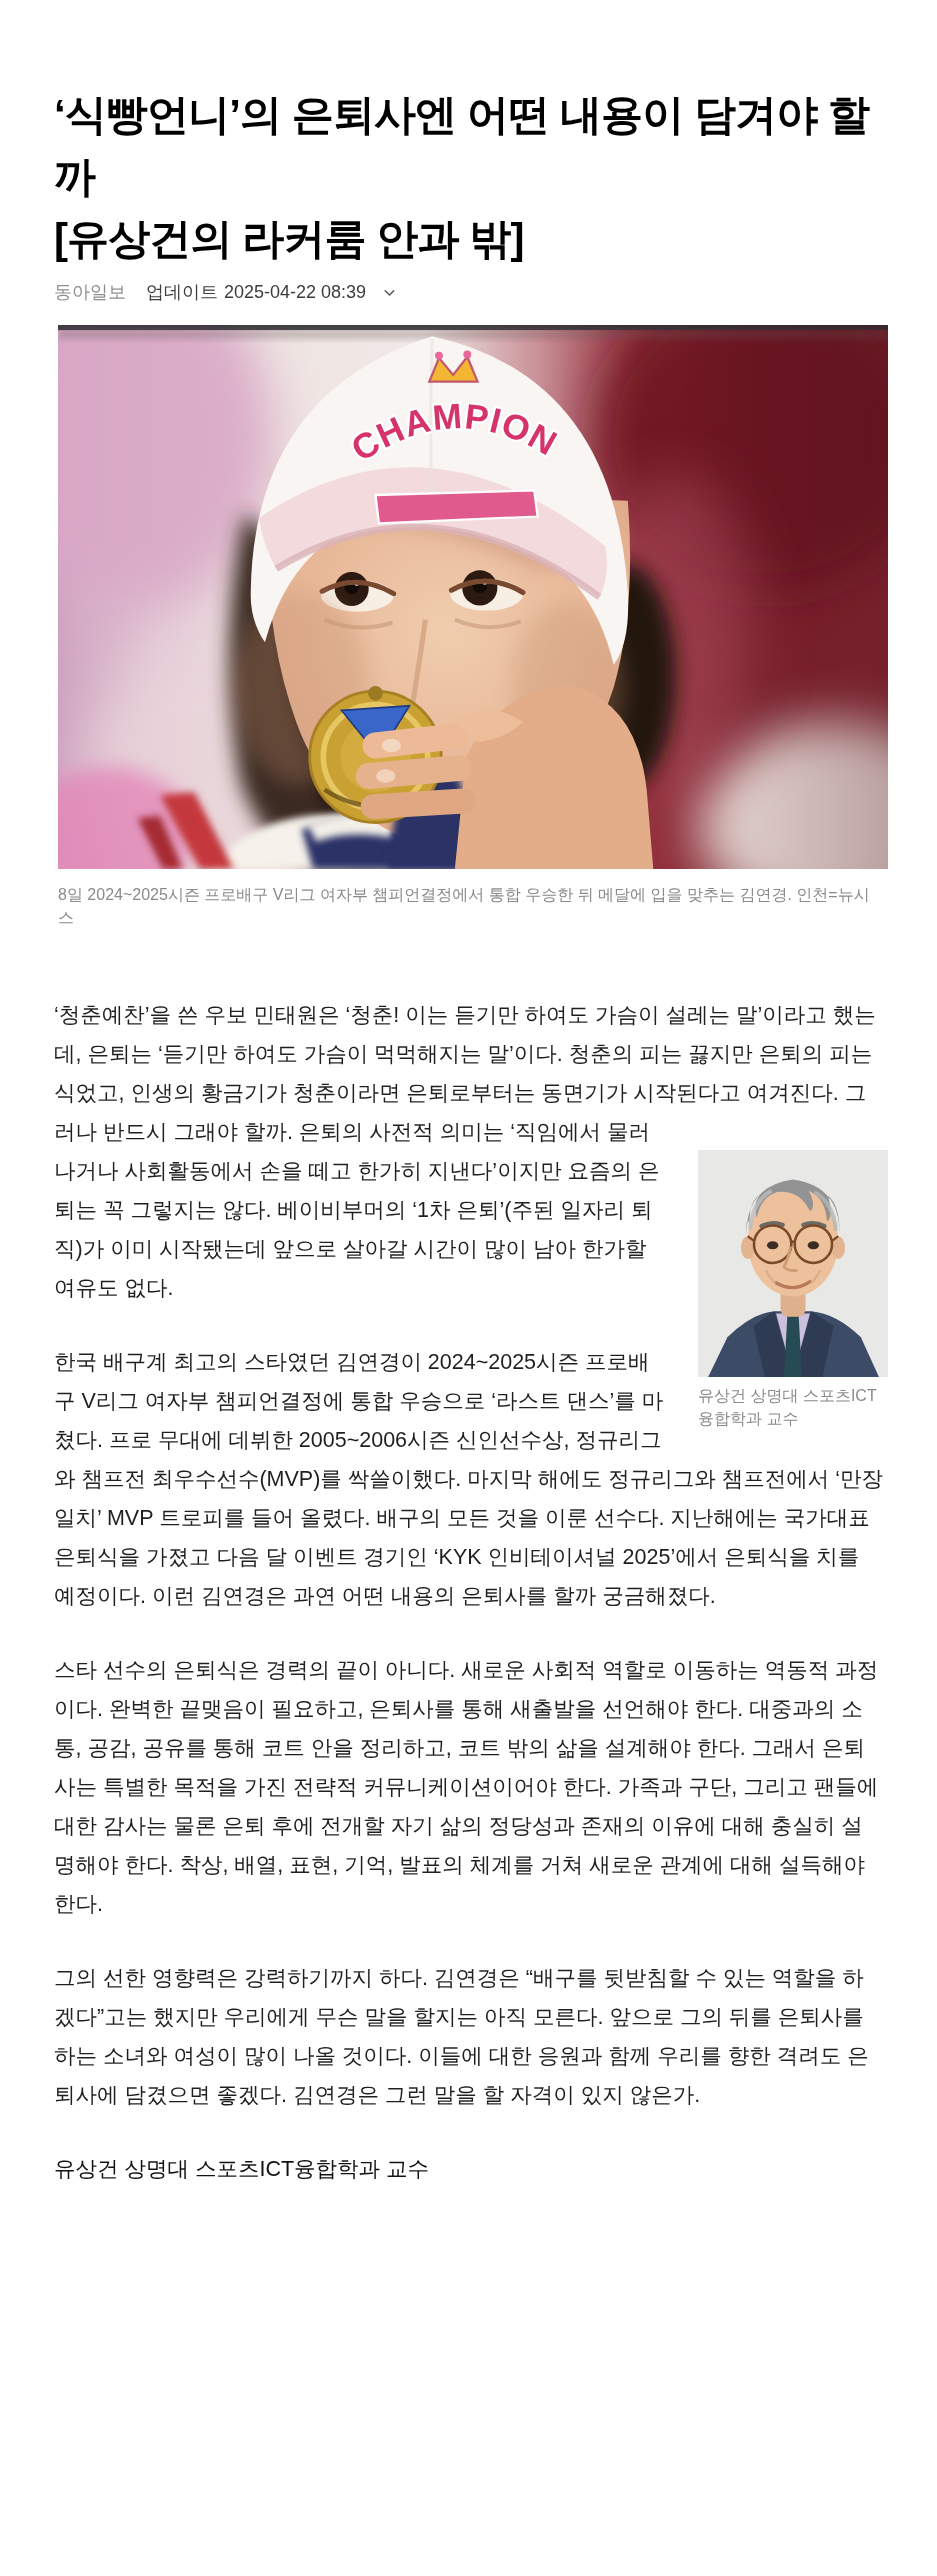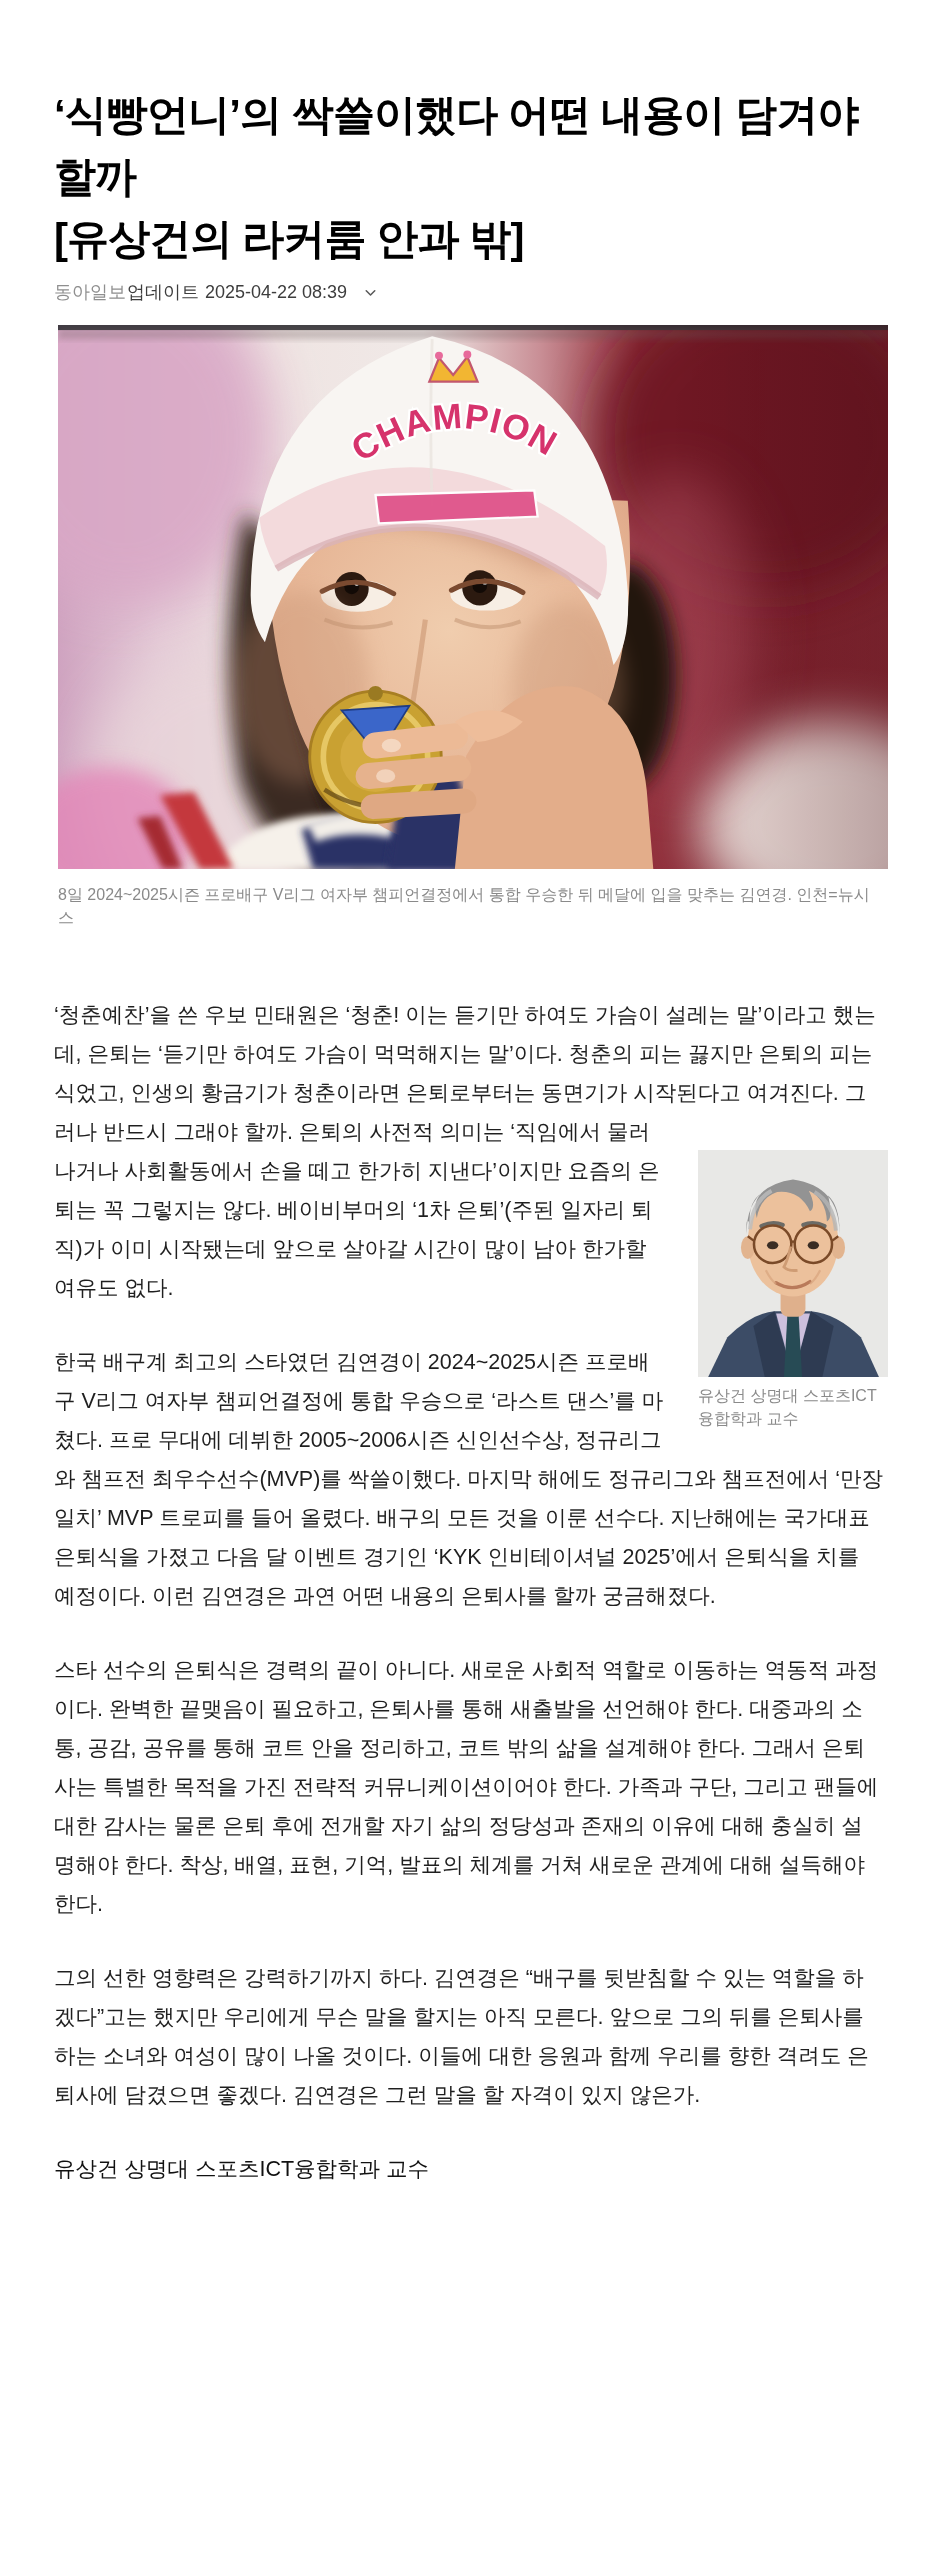--- a/index.html
+++ b/index.html
@@ -21,21 +21,21 @@
   }
   .article-title .t-line { display: block; }
 
   .byline {
     display: flex;
     align-items: center;
     margin: 0 0 17px 0;
     font-size: 18px;
     color: #3d3d3d;
   }
-  .byline .source { color: #8f8f8f; margin-right: 1px; text-align: center; }
+  .byline .source { color: #8f8f8f; margin-right: 20px; text-align: center; }
   .byline .updated { color: #3d3d3d; }
   .byline .updated-time { margin-left: 6px; }
   .byline .chevron {
     margin-left: 14.7px;
     display: inline-flex;
     align-items: center;
     cursor: pointer;
   }
 
   figure { margin: 0; padding: 4px; }
@@ -88,21 +88,21 @@
     line-height: 39px;
     color: #111111;
   }
 </style>
 </head>
 <body>
 
 <div class="container">
 
   <h1 class="article-title">
-    <span class="t-line">‘식빵언니’의 싹쓸이했다 어떤 내용이 담겨야 할까</span>
+    <span class="t-line">‘식빵언니’의 은퇴사엔 어떤 내용이 담겨야 할까</span>
     <span class="t-line">[유상건의 라커룸 안과 밖]</span>
   </h1>
 
   <div class="byline">
     <span class="source">동아일보</span>
     <span class="updated">업데이트</span>
     <span class="updated updated-time">2025-04-22 08:39</span>
     <span class="chevron">
       <svg width="17" height="17" viewBox="0 0 24 24" fill="none">
         <path d="M6 9.5 L12 15.5 L18 9.5" stroke="#5a5a5a" stroke-width="2.2" stroke-linecap="round" stroke-linejoin="round"></path>

